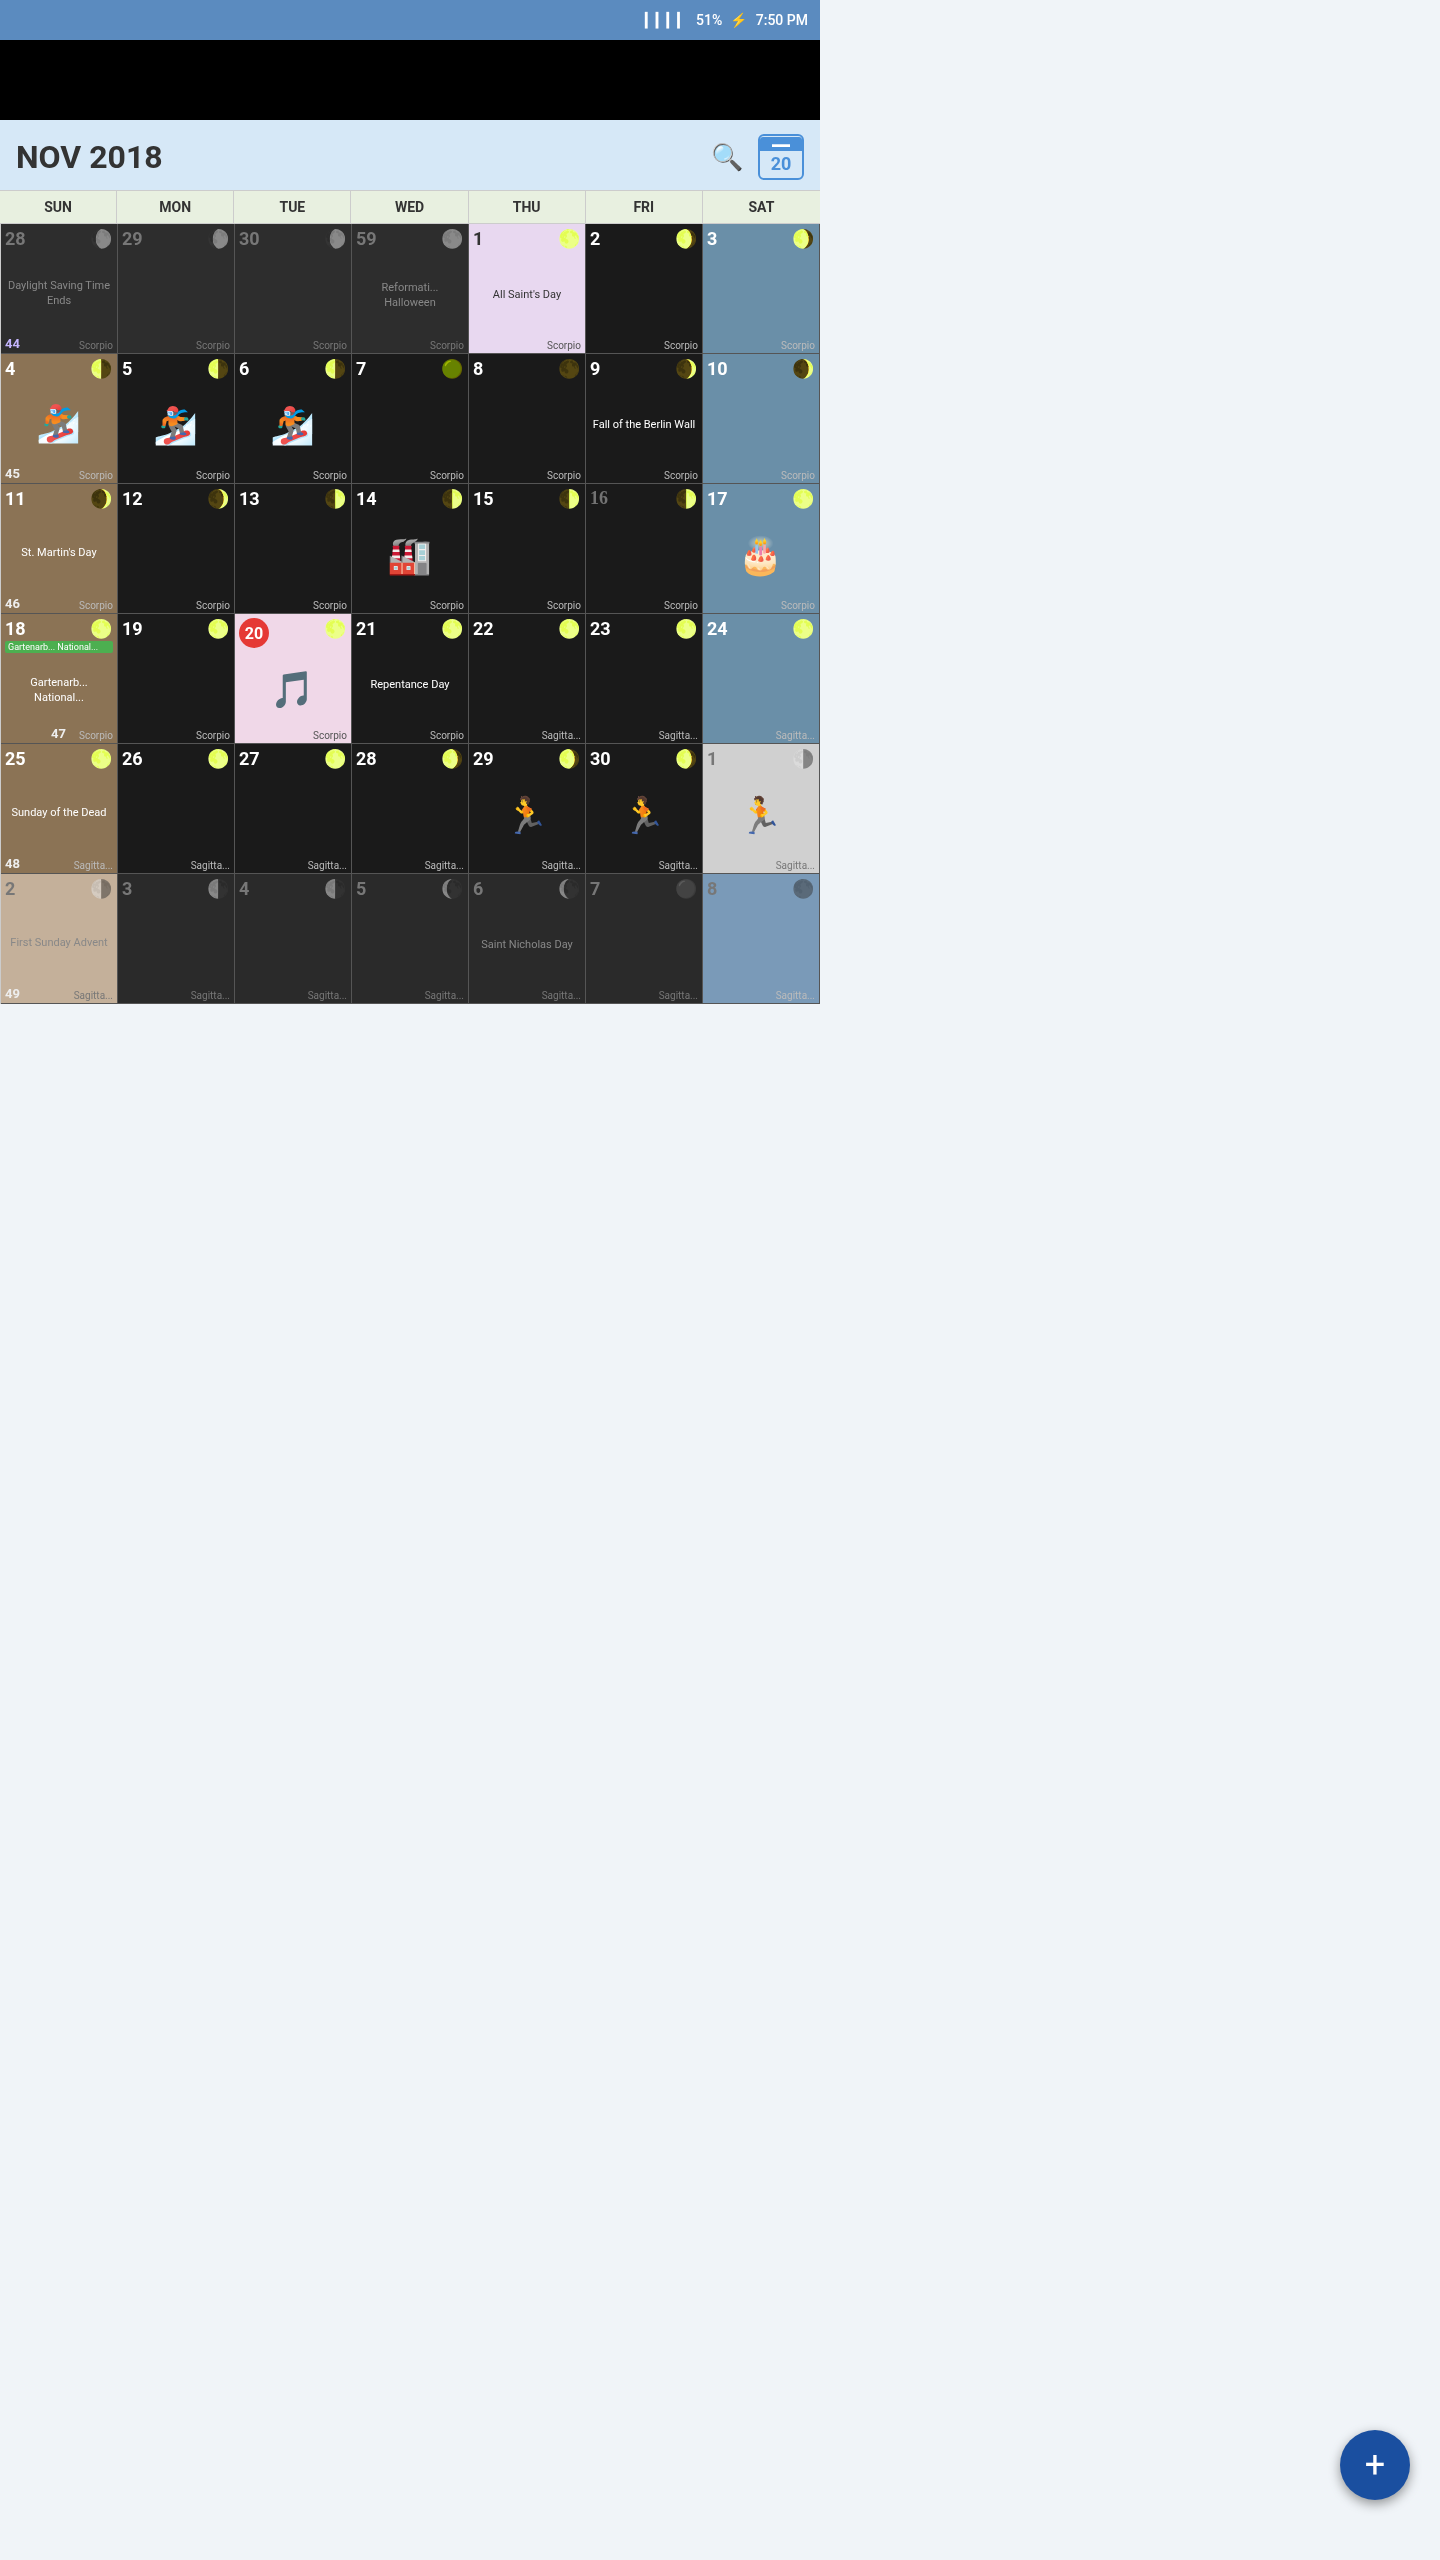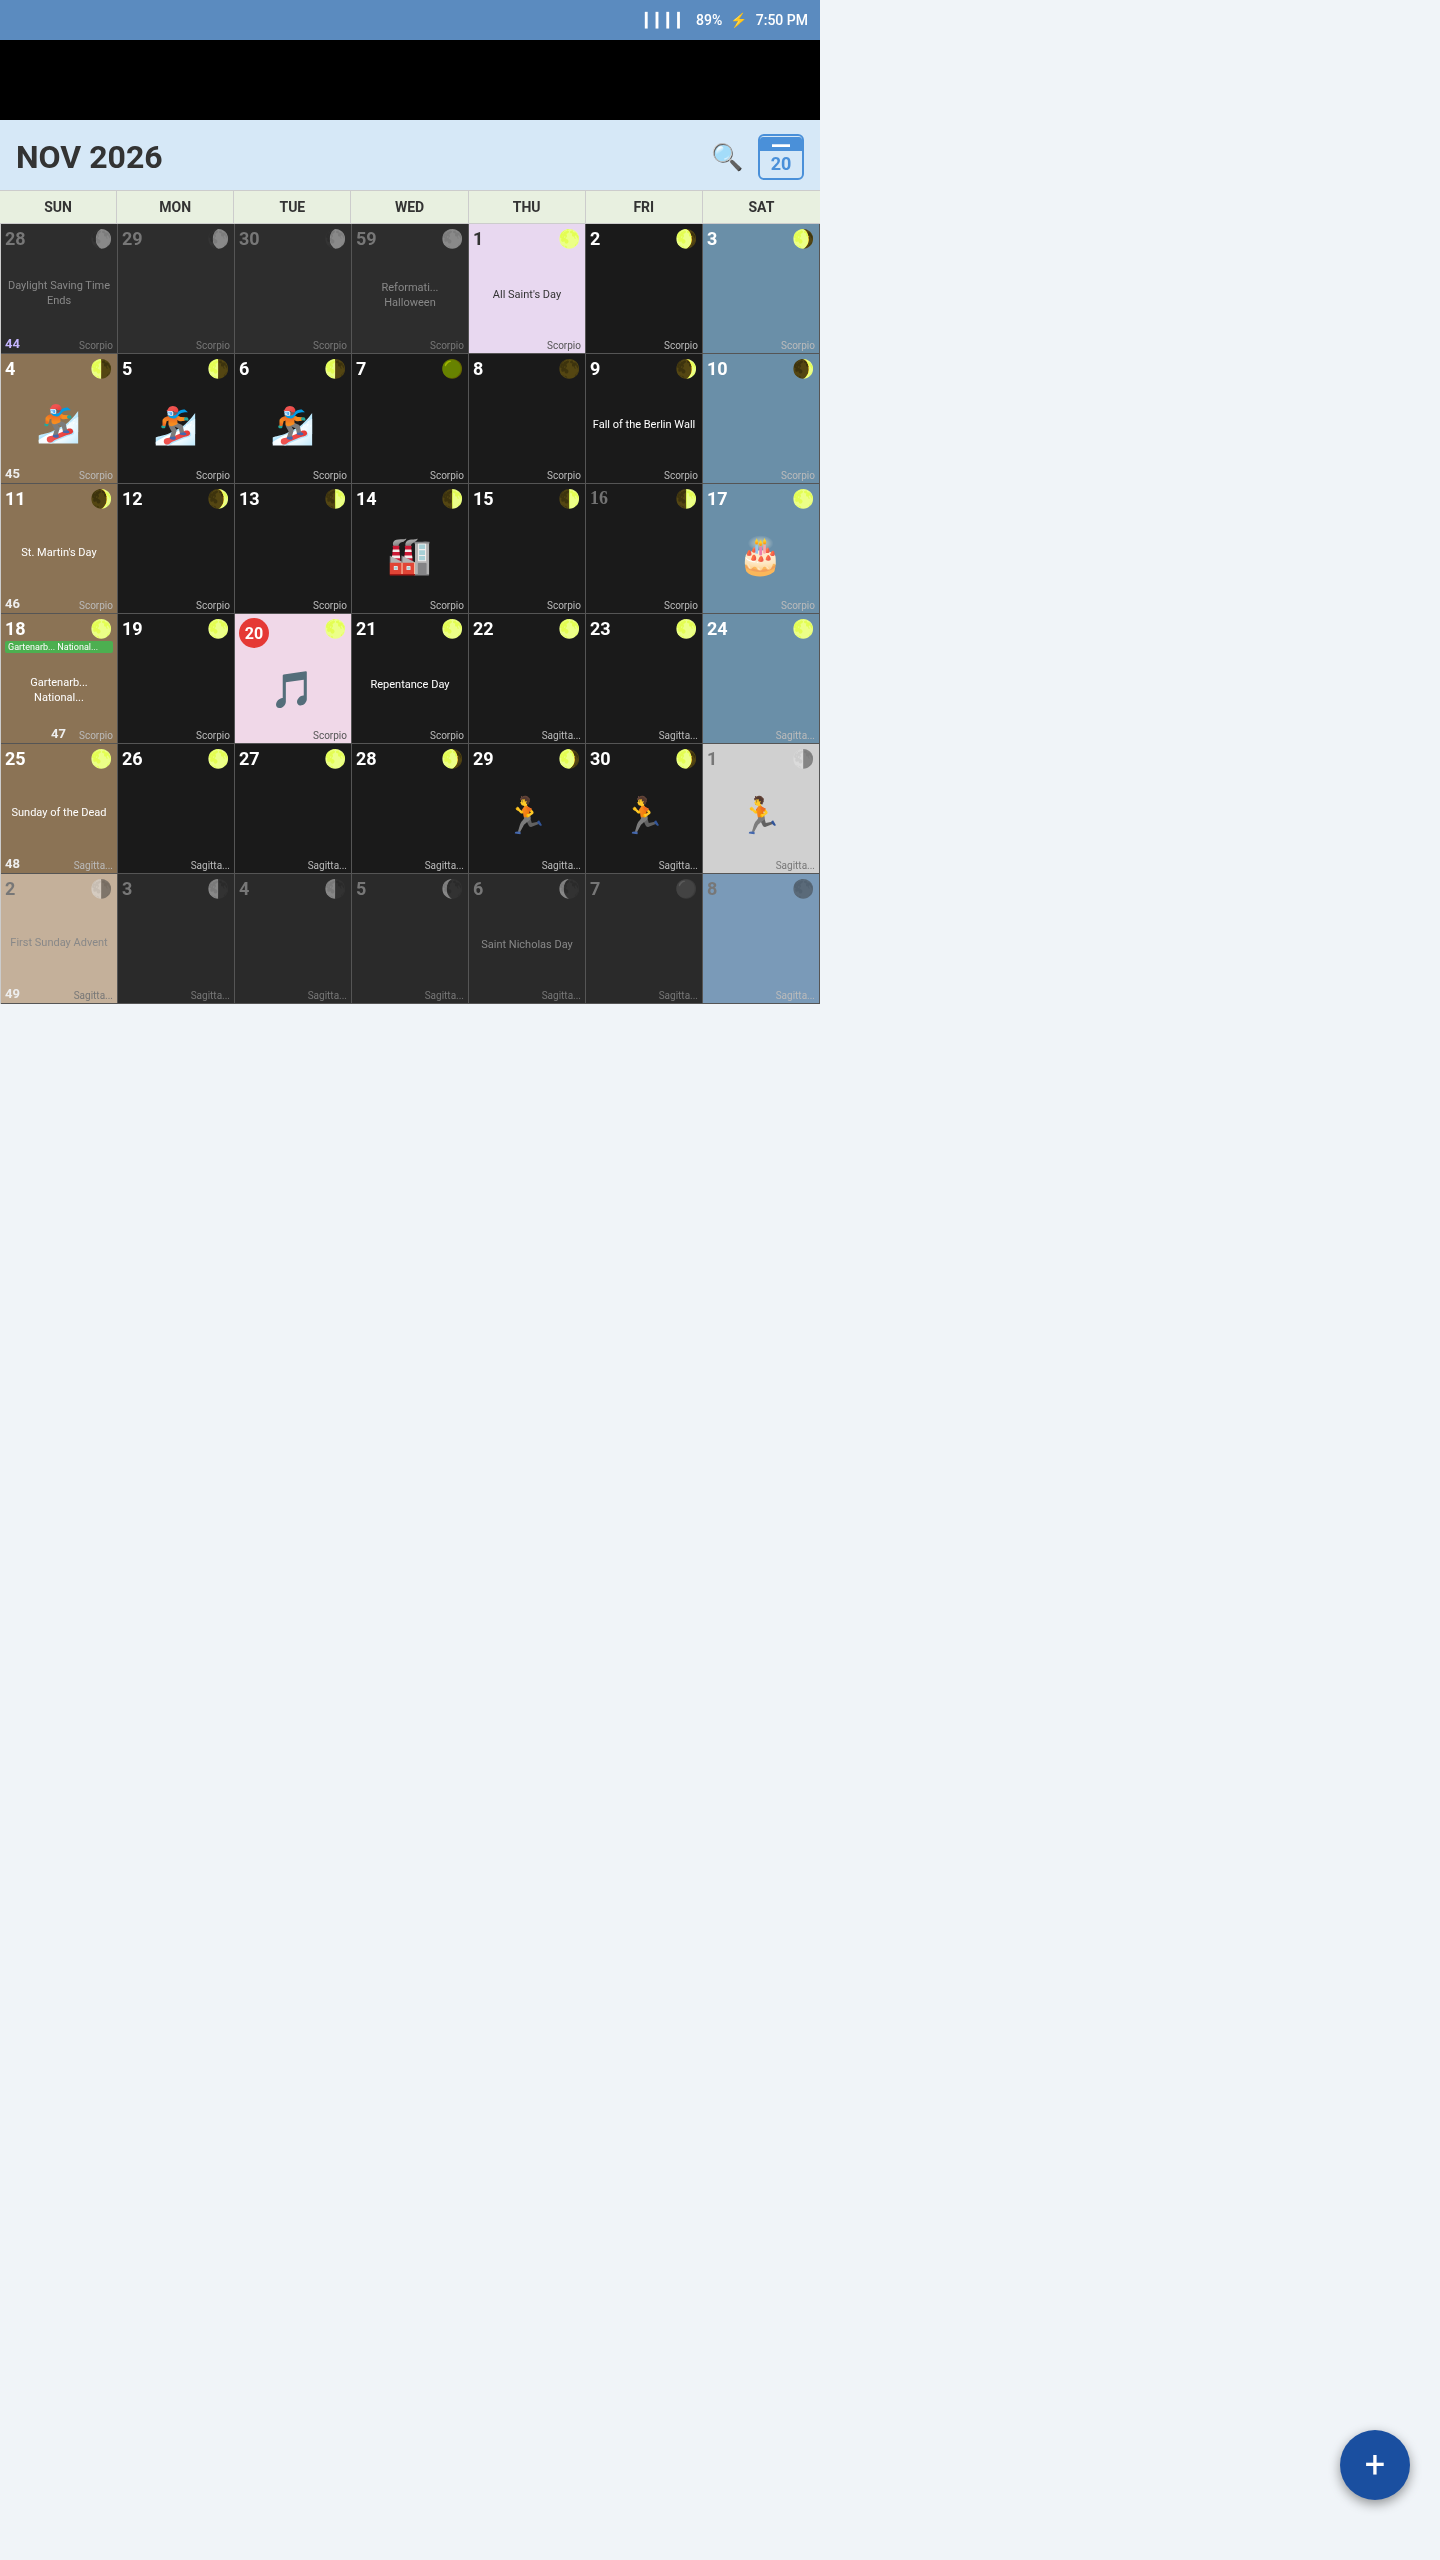--- a/index.html
+++ b/index.html
@@ -199,29 +199,29 @@
       cursor: pointer;
       box-shadow: 0 4px 12px rgba(0,0,0,0.4);
       z-index: 100;
     }
   </style>
 </head>
 <body>
 
 <div class="status-bar">
   <span>▎▎▎▎</span>
-  <span>89%</span>
+  <span>51%</span>
   <span>⚡</span>
   <span>7:50 PM</span>
 </div>
 
 <div class="black-bar"></div>
 
 <div class="cal-header">
-  <span class="cal-title">NOV 2026</span>
+  <span class="cal-title">NOV 2018</span>
   <div class="cal-header-icons">
     <button class="icon-btn">🔍</button>
     <div class="cal-date-icon">
       <div class="icon-top">▬▬</div>
       <div class="icon-num">20</div>
     </div>
   </div>
 </div>
 
 <div class="dow-row">

